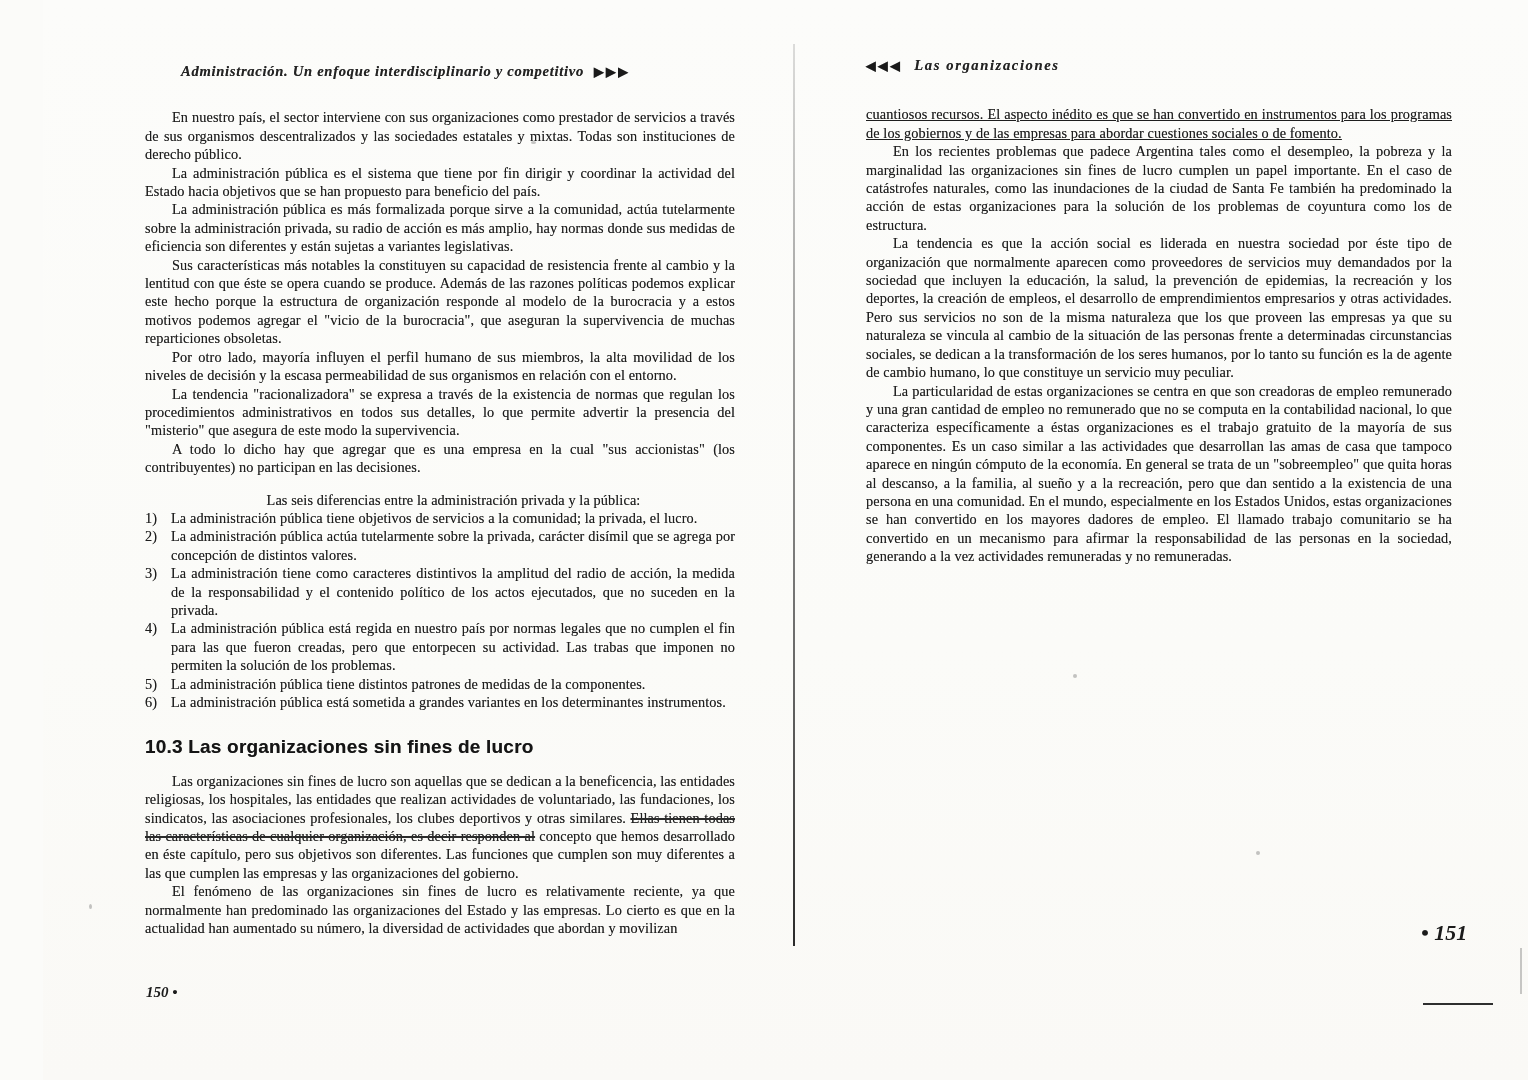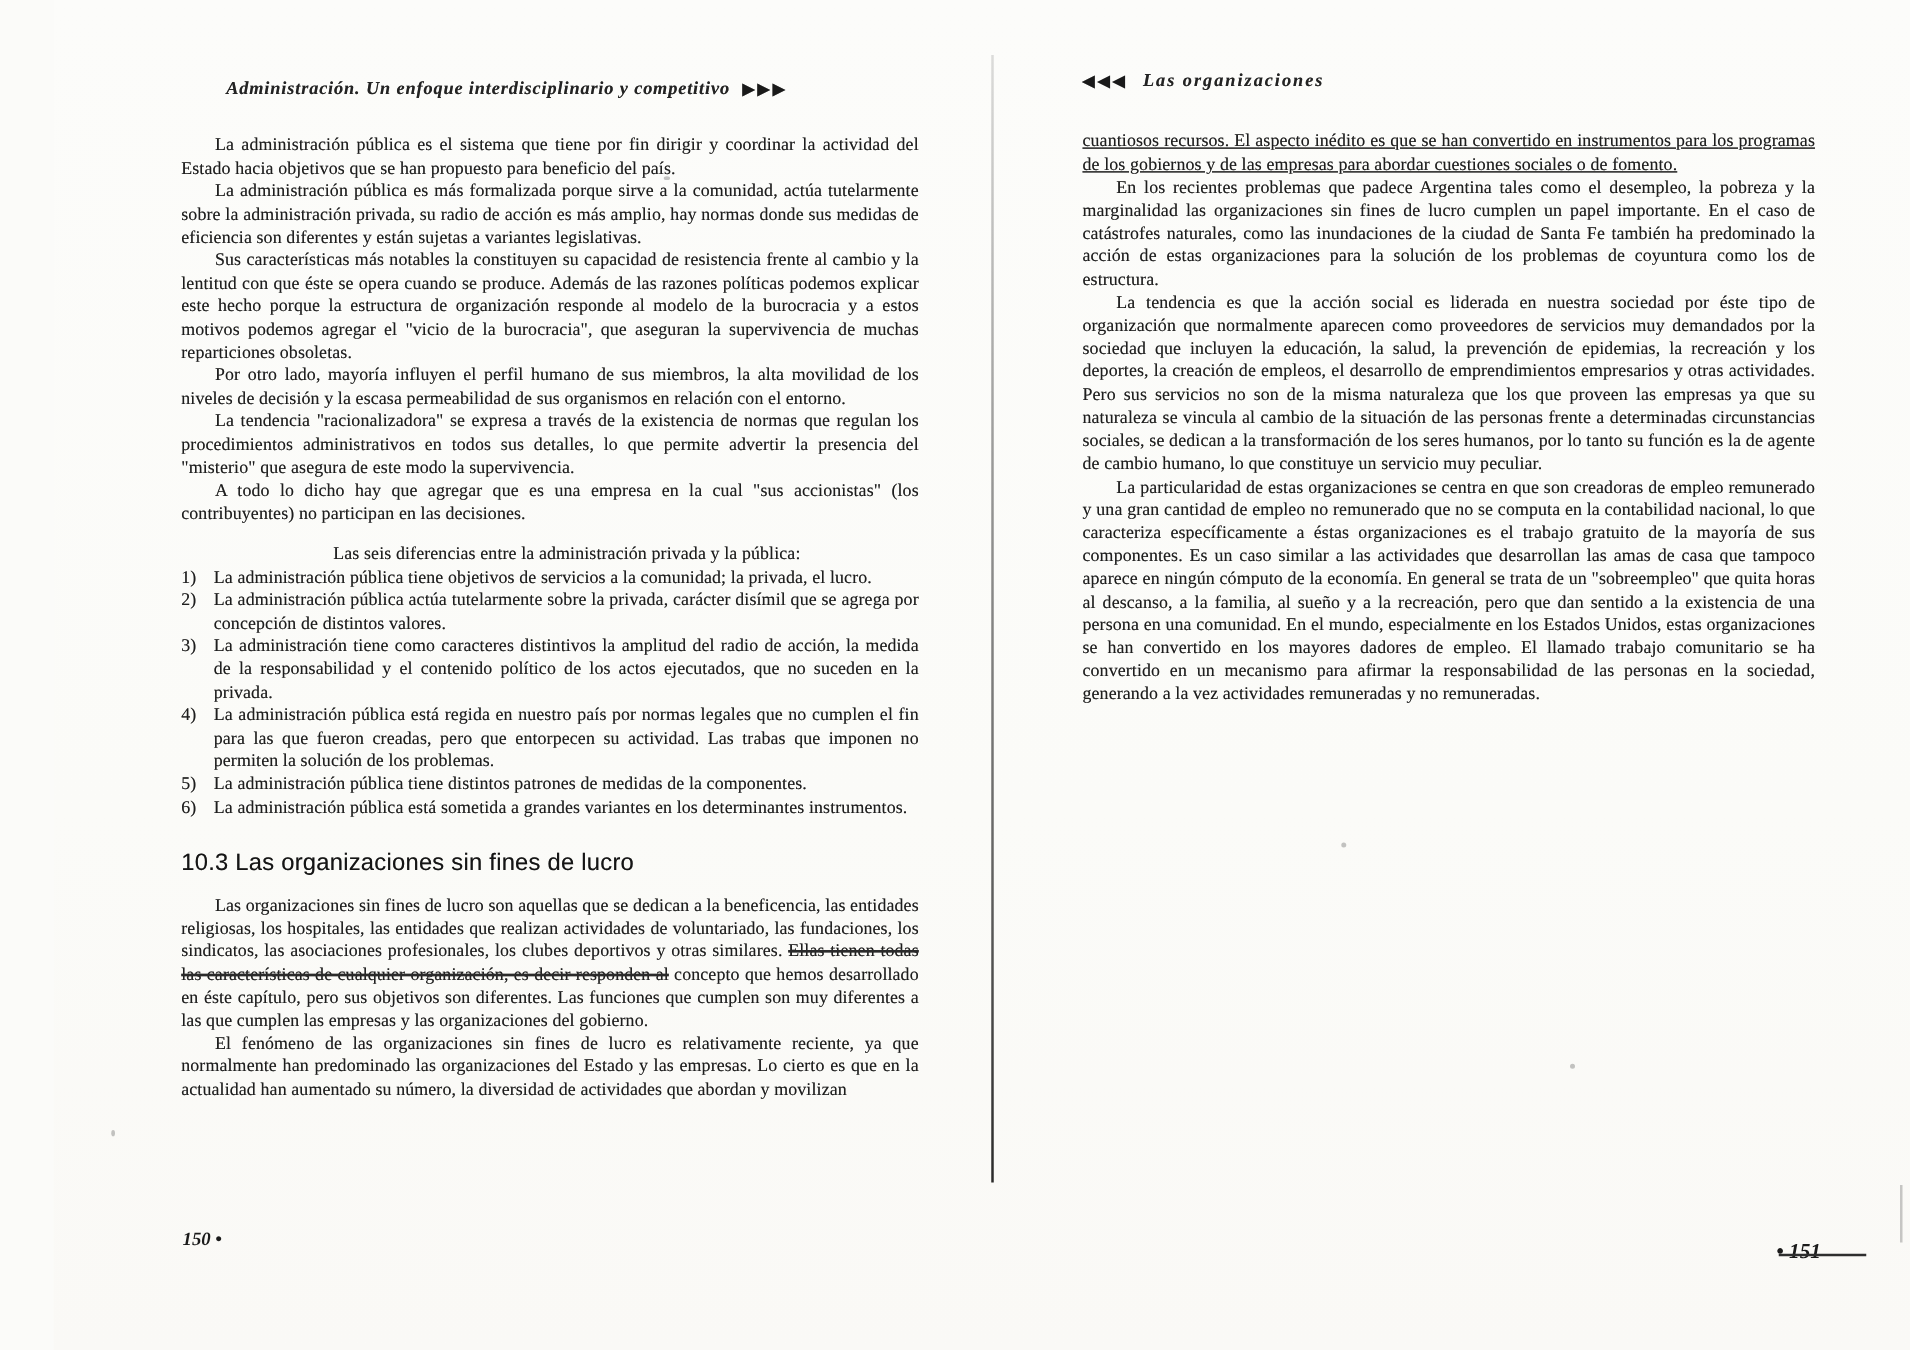--- a/index.html
+++ b/index.html
@@ -72,21 +72,21 @@
     flex: 0 0 26px;
     text-align: left;
   }
   .li .litext {
     flex: 1 1 auto;
     text-align: justify;
   }
   
   h2.section-heading {
     font-family: "Liberation Sans", sans-serif;
-    font-weight: 400;
+    font-weight: 700;
     font-size: 19px;
     letter-spacing: 0.2px;
     color: #151515;
     margin: 27px 0 15px 0;
     text-align: left;
   }
   .strike {
     text-decoration: line-through;
     text-decoration-thickness: 1.6px;
     text-decoration-color: #2b2b2b;
@@ -94,21 +94,21 @@
 
   
   .pageno {
     position: absolute;
     font-style: italic;
     font-weight: bold;
     color: #1b1b1b;
     white-space: nowrap;
   }
   .pageno-left  { left: 103px; top: 984px; font-size: 15px; }
-  .pageno-right { left: 1378px; top: 991px; font-size: 17px; }
+  .pageno-right { left: 1378px; top: 920px; font-size: 22px; }
   .pageno-underline {
     position: absolute;
     left: 1380px;
     top: 1003px;
     width: 70px;
     height: 2px;
     background: #2e2e2e;
   }
 
   
@@ -156,20 +156,21 @@
   <div class="edge-dash"></div>
 
   <div class="col col-left">
 
     <div class="running-head left-head">
       <span class="head-title">Administración. Un enfoque interdisciplinario y competitivo</span>
       <span class="arrows">▶▶▶</span>
     </div>
 
     <div class="body-text">
+      <p class="para">En nuestro país, el sector interviene con sus organizaciones como prestador de servicios a través de sus organismos descentralizados y las sociedades estatales y mixtas. Todas son instituciones de derecho público.</p>
       <p class="para">La administración pública es el sistema que tiene por fin dirigir y coordinar la actividad del Estado hacia objetivos que se han propuesto para beneficio del país.</p>
       <p class="para">La administración pública es más formalizada porque sirve a la comunidad, actúa tutelarmente sobre la administración privada, su radio de acción es más amplio, hay normas donde sus medidas de eficiencia son diferentes y están sujetas a variantes legislativas.</p>
       <p class="para">Sus características más notables la constituyen su capacidad de resistencia frente al cambio y la lentitud con que éste se opera cuando se produce. Además de las razones políticas podemos explicar este hecho porque la estructura de organización responde al modelo de la burocracia y a estos motivos podemos agregar el "vicio de la burocracia", que aseguran la supervivencia de muchas reparticiones obsoletas.</p>
       <p class="para">Por otro lado, mayoría influyen el perfil humano de sus miembros, la alta movilidad de los niveles de decisión y la escasa permeabilidad de sus organismos en relación con el entorno.</p>
       <p class="para">La tendencia "racionalizadora" se expresa a través de la existencia de normas que regulan los procedimientos administrativos en todos sus detalles, lo que permite advertir la presencia del "misterio" que asegura de este modo la supervivencia.</p>
       <p class="para">A todo lo dicho hay que agregar que es una empresa en la cual "sus accionistas" (los contribuyentes) no participan en las decisiones.</p>
 
       <div class="diff-list">
         <p class="list-intro">Las  seis diferencias entre la administración privada y la pública:</p>
         <div class="li">

